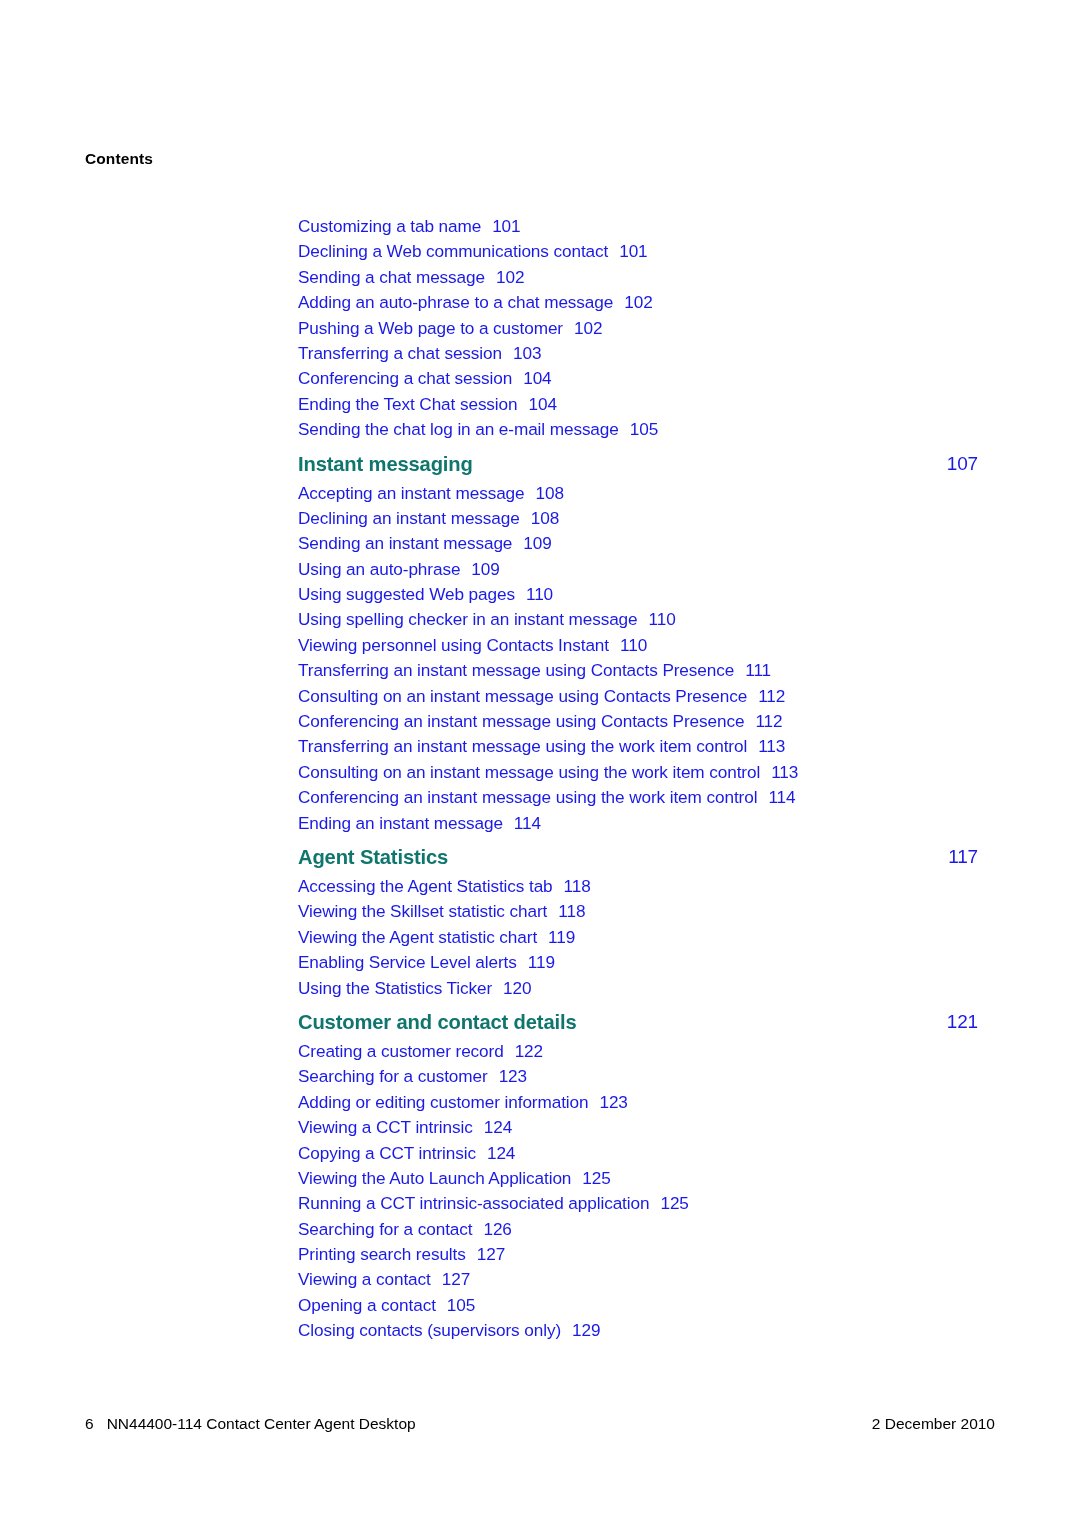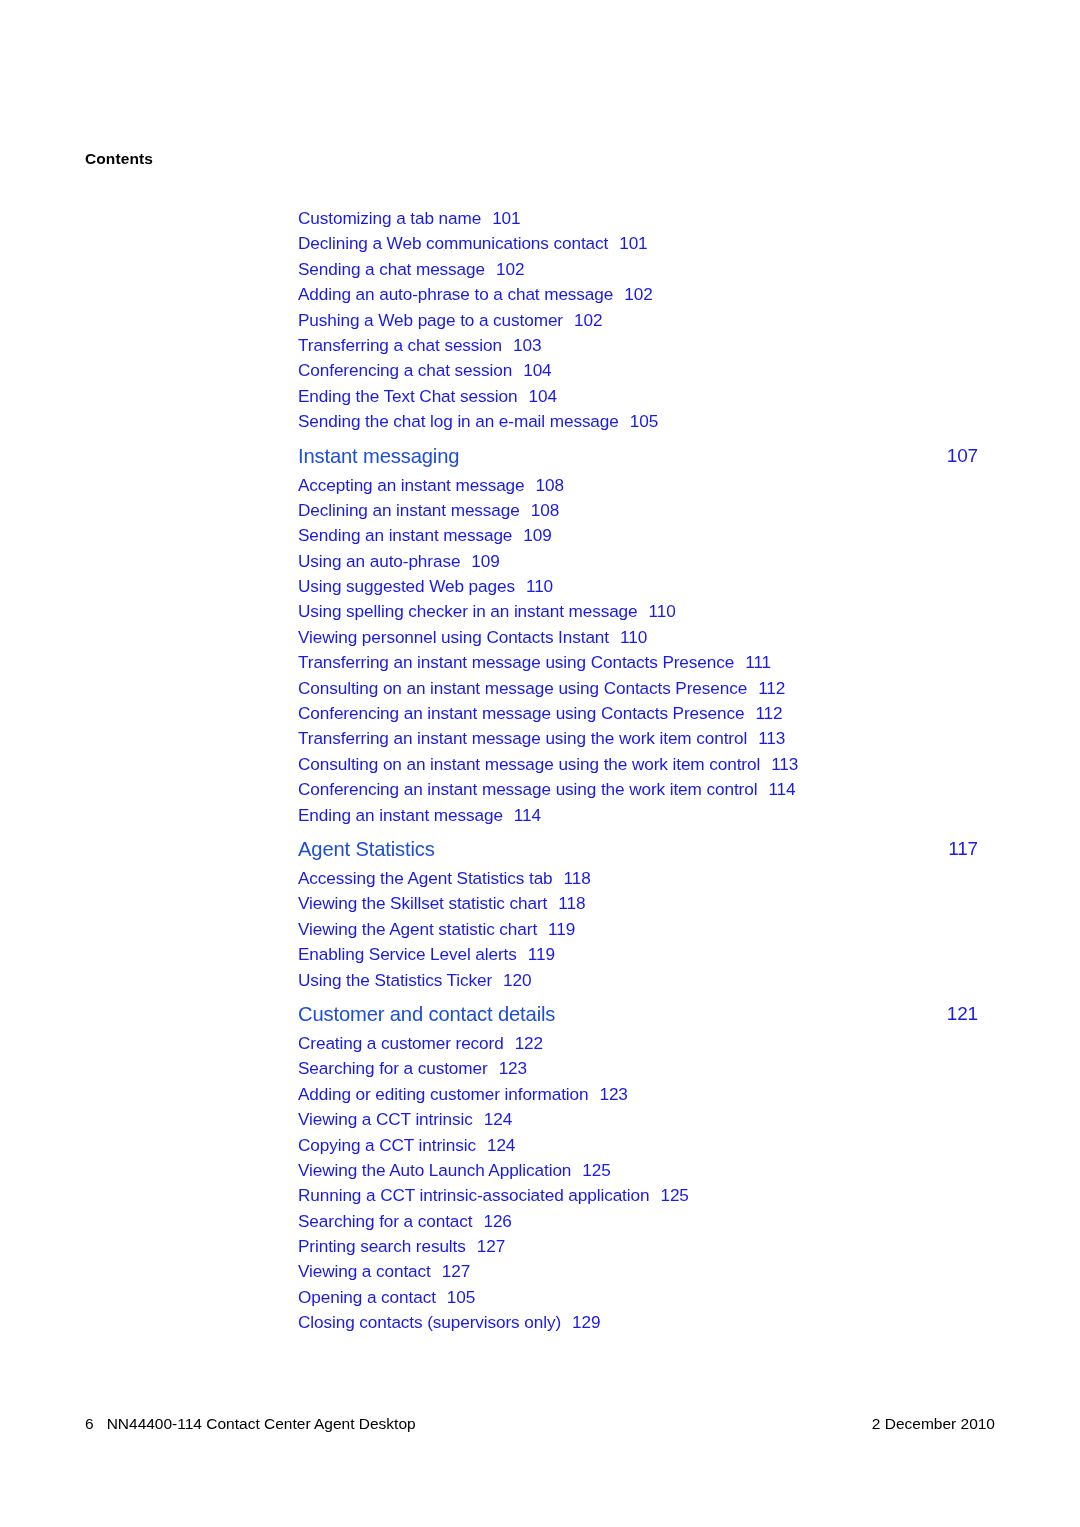--- a/index.html
+++ b/index.html
@@ -31,21 +31,21 @@
     font-weight: bold;
     color: #000000;
     letter-spacing: 0.1px;
     line-height: 1;
   }
 
   
   .toc {
     position: absolute;
     left: 298px;
-    top: 160px;
+    top: 168px;
     width: 680px;
   }
 
   .toc-row {
     position: relative;
     display: block;
     height: 25.4px;
     line-height: 25.4px;
     white-space: nowrap;
   }
@@ -62,23 +62,23 @@
     margin-left: 11px;
   }
 
   
   .section {
     height: 34px;
     line-height: 34px;
     margin-top: 4px;
   }
   .section .title {
-    color: #1d4ed8;
+    color: #0f766e;
     font-size: 20.2px;
-    font-weight: normal;
+    font-weight: bold;
     letter-spacing: -0.15px;
   }
   .section .pageno {
     position: absolute;
     right: 0;
     top: 0;
     color: #1a1ae6;
     font-size: 19px;
     font-weight: normal;
     letter-spacing: -0.15px;

